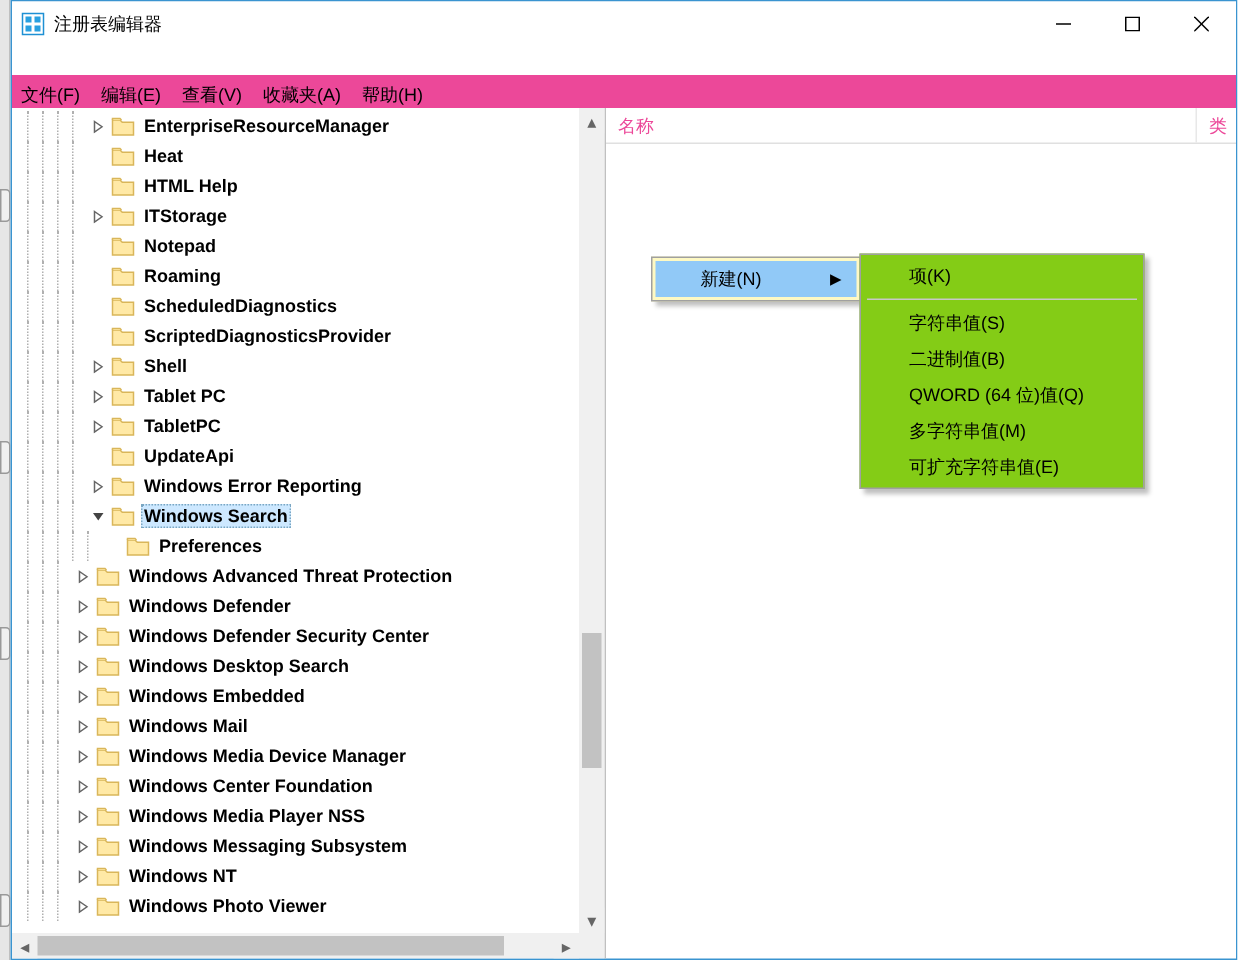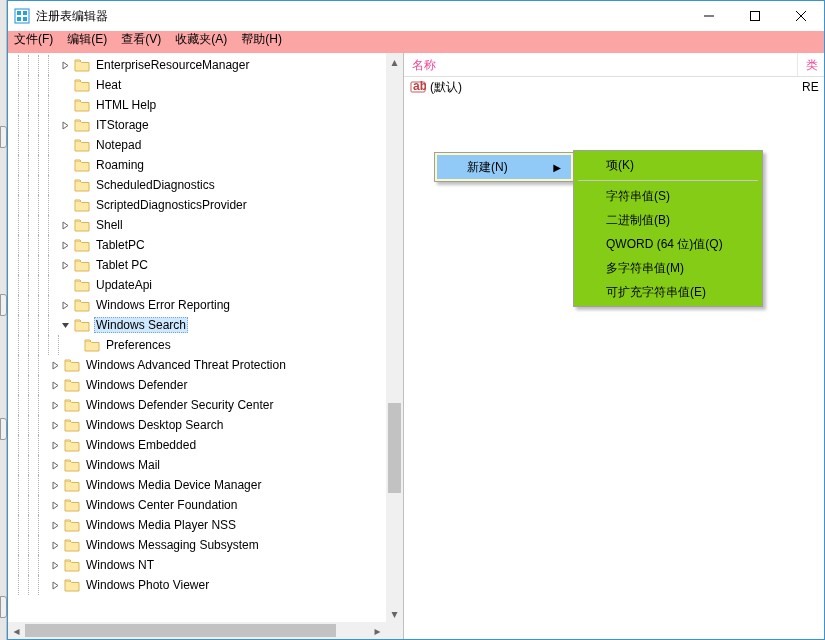--- a/index.html
+++ b/index.html
@@ -9,40 +9,40 @@
   .bgtab { position: absolute; left: 0; width: 7px; height: 22px; border: 1px solid #999; background: #f0f0f0; border-radius: 0 3px 3px 0; }
 
   .window { position: absolute; left: 7px; top: 0; right: 0; bottom: 0; border: 1px solid #3a94d0; background: #fff; display: flex; flex-direction: column; }
 
   .titlebar { height: 30px; display: flex; align-items: center; padding-left: 6px; background: #fff; }
   .titlebar .appicon { width: 16px; height: 16px; margin-right: 6px; }
   .title { flex: 0 0 auto; color: #000; }
   .titlebar .spacer { flex: 1; }
   .winbtn { width: 46px; height: 30px; display: flex; align-items: center; justify-content: center; color: #000; }
 
-  .menubar { height: 22px; display: flex; align-items: flex-start; padding-left: 6px; gap: 14px; background:#fca5a5; }
+  .menubar { height: 22px; display: flex; align-items: flex-end; padding-left: 6px; gap: 14px; background:#ec4899;margin-top:19px; }
   .menubar span { color:#000; }
 
   .addrbar { height: 22px; border-top: 1px solid #d8d8d8; border-bottom: 1px solid #d8d8d8; display:flex; align-items:center; padding: 0 6px; background:#fff; }
   .addrbar .path { color:#000; }
 
   .client { flex:1; display:flex; min-height:0; }
   .treepane { flex: 0 0 396px; border-right: 1px solid #c0c0c0; position: relative; overflow: hidden; }
   .listpane { flex:1; position:relative; overflow:hidden; }
 
   .tree-scroll { position:absolute; top:0; left:0; right:17px; bottom:17px; overflow:hidden; }
   .tree-vsb { position:absolute; top:0; right:0; bottom:17px; width:17px; background:#f0f0f0; }
   .tree-hsb { position:absolute; left:0; right:17px; bottom:0; height:17px; background:#f0f0f0; }
   .sb-corner { position:absolute; right:0; bottom:0; width:17px; height:17px; background:#f0f0f0; }
   .vthumb { position:absolute; left:2px; right:2px; background:#c2c2c2; border-radius:0; }
   .vbtn { position:absolute; left:0; right:0; height:17px; background:#f0f0f0; display:flex;align-items:center;justify-content:center;color:#666; }
   .hbtn { position:absolute; top:0; bottom:0; width:17px; background:#f0f0f0; display:flex;align-items:center;justify-content:center;color:#666;}
   .hthumb { position:absolute; top:2px; bottom:2px; background:#c2c2c2; }
 
-  .tree { padding-top:2px; }
+  .tree { padding-top:2px;font-weight:bold; }
   .node { height:20px; display:flex; align-items:center; white-space:nowrap; }
   .exp { width:14px; height:14px; margin-right:2px; display:flex; align-items:center; justify-content:center; color:#555; font-size:10px; }
   .foldericon { width:16px; height:14px; margin-right:4px; }
   .node .label { color:#000; padding:1px 2px; }
   .node.selected .label { background:#cde8ff; border:1px dotted #7aa6c2; padding:0 1px; }
   .dotline-v { border-left: 1px dotted #b0b0b0; }
 
   .list-header { height:24px; display:flex; border-bottom:1px solid #e0e0e0; background:#fff; }
   .colh { padding:4px 8px; border-right:1px solid #e8e8e8; color:#ec4899; }
   .row { height:20px; display:flex; align-items:center; padding-left:6px; gap:4px; }
@@ -289,42 +289,42 @@
                 <svg width="9" height="9">
                   <path d="M2 1 L7 4.5 L2 8 Z" fill="none" stroke="#666"></path>
                 </svg>
               </span>
               <span class="foldericon">
                 <svg width="16" height="14" viewBox="0 0 16 14">
                   <path d="M1 3 L6 3 L7.5 4.5 L15 4.5 L15 13 L1 13 Z" fill="#ffe9a6" stroke="#d9b65a"></path>
                   <path d="M1 3 L1 2 L6 2 L7 3" fill="#ffe9a6" stroke="#d9b65a"></path>
                 </svg>
               </span>
+              <span class="label">Tablet PC</span>
+            </div>
+            <div class="node">
+              <span style="display: inline-flex;">
+                <span style="width: 10px; height: 20px; display: inline-block;"></span>
+                <span class="dotline-v" style="width: 10px; height: 20px; display: inline-block;"></span>
+                <span class="dotline-v" style="width: 10px; height: 20px; display: inline-block;"></span>
+                <span class="dotline-v" style="width: 10px; height: 20px; display: inline-block;"></span>
+                <span class="dotline-v" style="width: 10px; height: 20px; display: inline-block;"></span>
+              </span>
+              <span class="exp">
+                <svg width="9" height="9">
+                  <path d="M2 1 L7 4.5 L2 8 Z" fill="none" stroke="#666"></path>
+                </svg>
+              </span>
+              <span class="foldericon">
+                <svg width="16" height="14" viewBox="0 0 16 14">
+                  <path d="M1 3 L6 3 L7.5 4.5 L15 4.5 L15 13 L1 13 Z" fill="#ffe9a6" stroke="#d9b65a"></path>
+                  <path d="M1 3 L1 2 L6 2 L7 3" fill="#ffe9a6" stroke="#d9b65a"></path>
+                </svg>
+              </span>
               <span class="label">TabletPC</span>
-            </div>
-            <div class="node">
-              <span style="display: inline-flex;">
-                <span style="width: 10px; height: 20px; display: inline-block;"></span>
-                <span class="dotline-v" style="width: 10px; height: 20px; display: inline-block;"></span>
-                <span class="dotline-v" style="width: 10px; height: 20px; display: inline-block;"></span>
-                <span class="dotline-v" style="width: 10px; height: 20px; display: inline-block;"></span>
-                <span class="dotline-v" style="width: 10px; height: 20px; display: inline-block;"></span>
-              </span>
-              <span class="exp">
-                <svg width="9" height="9">
-                  <path d="M2 1 L7 4.5 L2 8 Z" fill="none" stroke="#666"></path>
-                </svg>
-              </span>
-              <span class="foldericon">
-                <svg width="16" height="14" viewBox="0 0 16 14">
-                  <path d="M1 3 L6 3 L7.5 4.5 L15 4.5 L15 13 L1 13 Z" fill="#ffe9a6" stroke="#d9b65a"></path>
-                  <path d="M1 3 L1 2 L6 2 L7 3" fill="#ffe9a6" stroke="#d9b65a"></path>
-                </svg>
-              </span>
-              <span class="label">Tablet PC</span>
             </div>
             <div class="node">
               <span style="display: inline-flex;">
                 <span style="width: 10px; height: 20px; display: inline-block;"></span>
                 <span class="dotline-v" style="width: 10px; height: 20px; display: inline-block;"></span>
                 <span class="dotline-v" style="width: 10px; height: 20px; display: inline-block;"></span>
                 <span class="dotline-v" style="width: 10px; height: 20px; display: inline-block;"></span>
                 <span class="dotline-v" style="width: 10px; height: 20px; display: inline-block;"></span>
               </span>
               <span class="exp"></span>
@@ -648,31 +648,20 @@
         <div class="hthumb" style="left:17px; right:50px;"></div>
         <div class="hbtn" style="right:0">▸</div>
       </div>
       <div class="sb-corner"></div>
     </div>
 
     <div class="listpane">
       <div class="list-header">
         <div class="colh" style="flex:1">名称</div>
         <div class="colh" style="width:26px;border-right:none">类</div>
-      </div>
-      <div class="row">
-        <span class="regicon">
-          <svg width="16" height="16" viewBox="0 0 16 16">
-            <rect x="1" y="3" width="14" height="10" rx="1" fill="#fff" stroke="#c06060"></rect>
-            <text x="3" y="11" font-size="8" fill="#c04040" font-weight="bold">ab</text>
-          </svg>
-        </span>
-        <span>(默认)</span>
-        <span style="flex:1"></span>
-        <span style="width:22px">RE</span>
       </div>
 
       <div class="ctxmenu" style="left:30px; top:99px; width:140px;">
         <div class="ctxitem hl">
           <span>新建(N)</span>
           <span class="arrow">▶</span>
         </div>
       </div>
       <div class="submenu-wrap" style="left:169px; top:97px; width:190px;">
         <div class="ctxitem">

